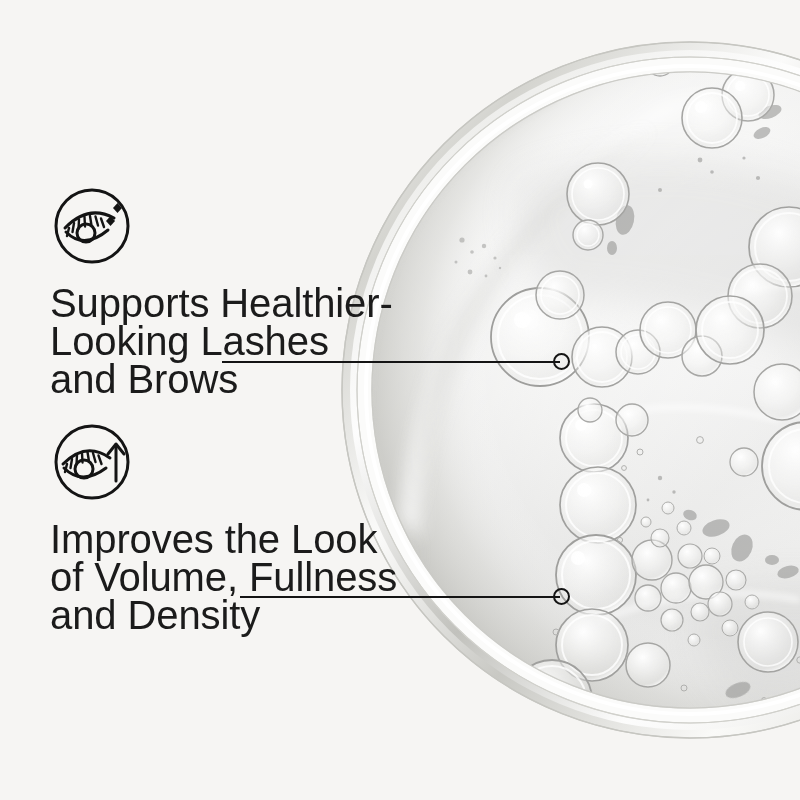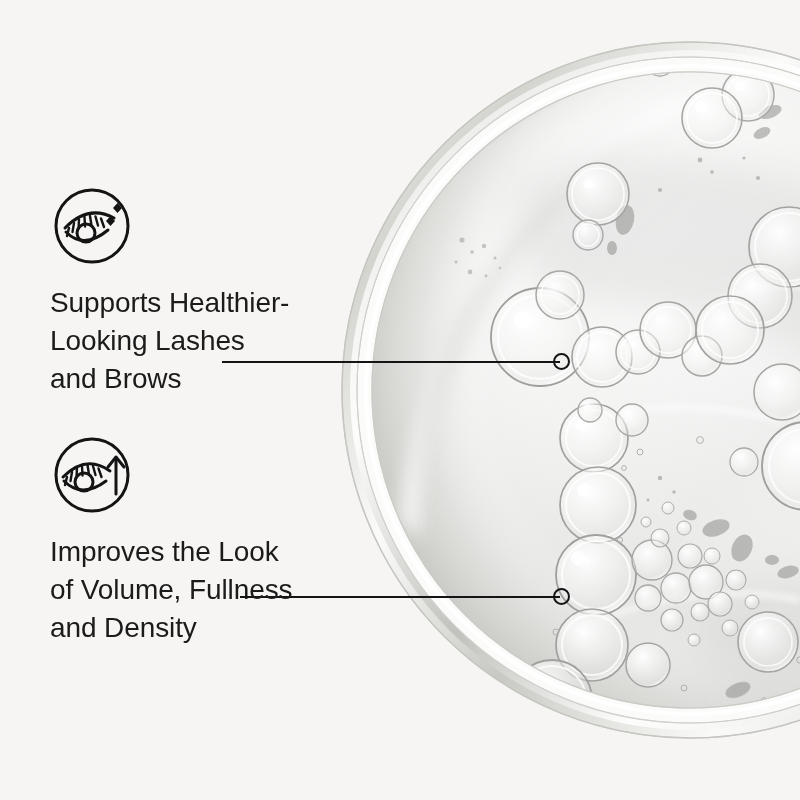--- a/index.html
+++ b/index.html
@@ -24,31 +24,31 @@
     inset: 0;
   }
   .dish-layer svg { display: block; }
 
   
   .feature {
     position: absolute;
     left: 50px;
   }
   #feature-0 { top: 188px; }
-  #feature-1 { top: 437px; }
+  #feature-1 { top: 424px; }
 
   .feature-icon {
     width: 84px;
     height: 84px;
     display: block;
   }
   .feature-text {
     margin: 0;
     padding: 0;
-    font-size: 28px;
+    font-size: 40px;
     line-height: 38px;
     font-weight: 300;
     letter-spacing: -0.1px;
     color: #1b1b1b;
     white-space: pre-line;
     margin-top: 12px;
   }
 
   
   .leader {

